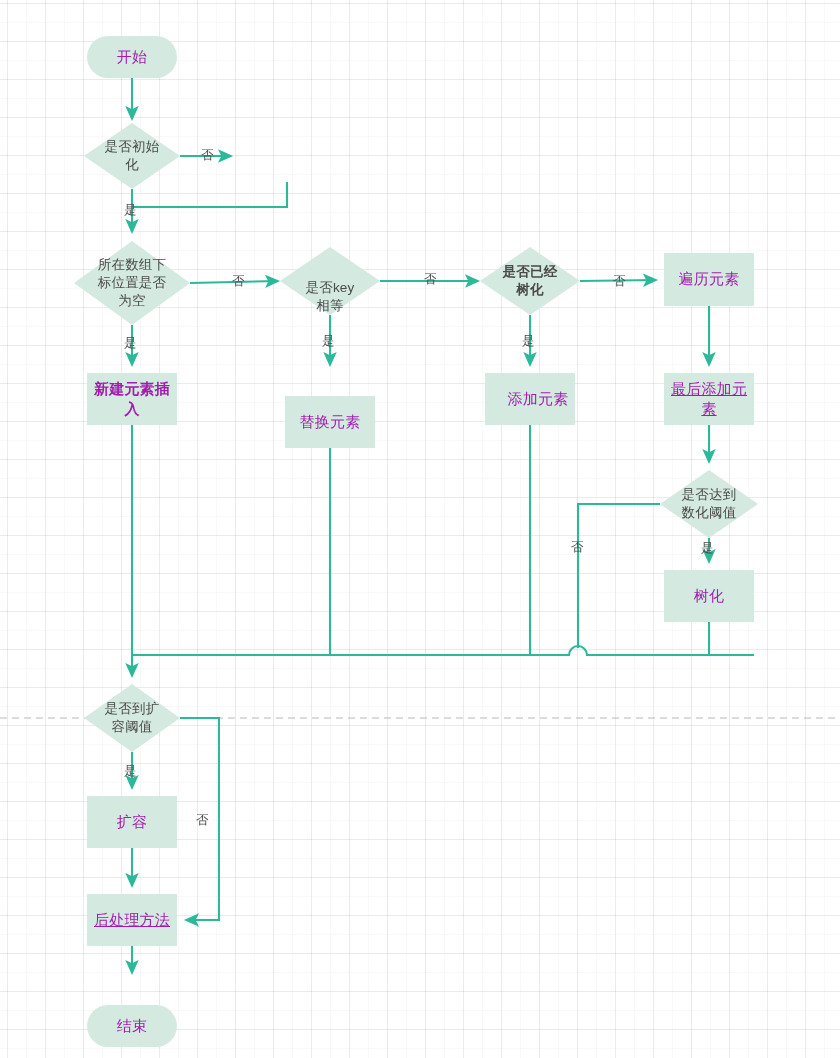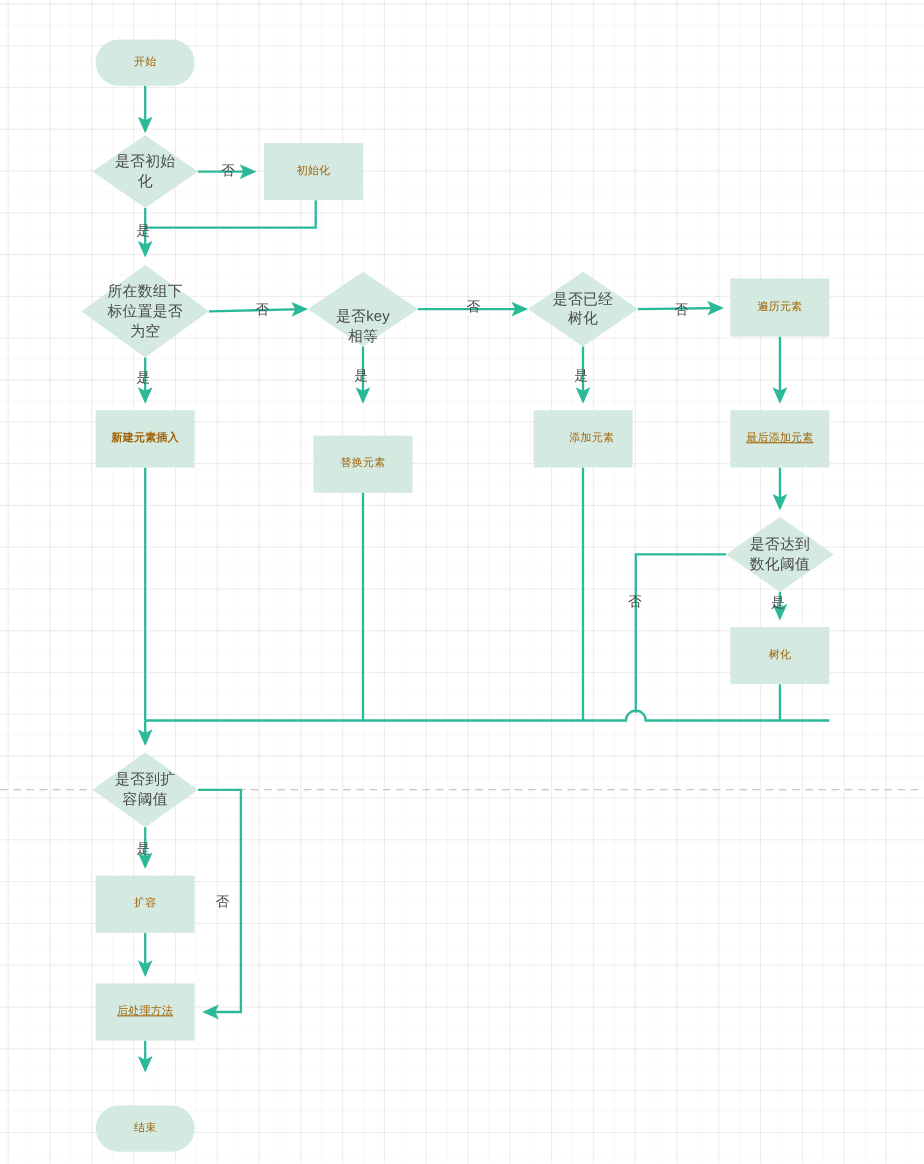--- a/index.html
+++ b/index.html
@@ -31,22 +31,22 @@
     width: 840px;
     height: 1058px;
   }
   .node {
     position: absolute;
     box-sizing: border-box;
     display: flex;
     align-items: center;
     justify-content: center;
     text-align: center;
-    color: #a16207;
-    font-size: 10px;
+    color: #a21caf;
+    font-size: 15px;
     line-height: 1.35;
     letter-spacing: 0.2px;
     white-space: pre-line;
   }
   .n-rect {
     background: #d4eae0;
   }
   .n-round {
     background: #d4eae0;
     border-radius: 26px;
@@ -147,40 +147,39 @@
   <div class="node n-round" style="left:87px; top:36px; width:90px; height:42px;">开始</div>
 
   <div class="n-diamond-wrap" style="left:84px; top:123px; width:96px; height:66px;">
     <svg class="n-diamond-shape" viewBox="0 0 96 66" preserveAspectRatio="none">
       <polygon points="48,0 96,33 48,66 0,33" fill="#d4eae0"></polygon>
     </svg>
     <span class="n-diamond-label">是否初始
 化</span>
   </div>
 
-  <div class="node n-rect" style="left:240px; top:130px; width:90px; height:52px;">初始化</div>
 
   <div class="n-diamond-wrap" style="left:74px; top:241px; width:116px; height:84px;">
     <svg class="n-diamond-shape" viewBox="0 0 116 84" preserveAspectRatio="none">
       <polygon points="58,0 116,42 58,84 0,42" fill="#d4eae0"></polygon>
     </svg>
     <span class="n-diamond-label">所在数组下
 标位置是否
 为空</span>
   </div>
 
   <div class="n-diamond-wrap" style="left:280px; top:247px; width:100px; height:68px;align-items:flex-end;">
     <svg class="n-diamond-shape" viewBox="0 0 100 68" preserveAspectRatio="none">
       <polygon points="50,0 100,34 50,68 0,34" fill="#d4eae0"></polygon>
     </svg>
     <span class="n-diamond-label">是否key
 相等</span>
   </div>
 
-  <div class="n-diamond-wrap" style="left:480px; top:247px; width:100px; height:68px;">
+  <div class="n-diamond-wrap" style="left:480px; top:247px; width:100px; height:68px;font-weight:bold;">
     <svg class="n-diamond-shape" viewBox="0 0 100 68" preserveAspectRatio="none">
       <polygon points="50,0 100,34 50,68 0,34" fill="#d4eae0"></polygon>
     </svg>
     <span class="n-diamond-label">是否已经
 树化</span>
   </div>
 
   <div class="node n-rect" style="left:664px; top:253px; width:90px; height:53px;">遍历元素</div>
 
   <div class="node n-rect" style="left:87px; top:373px; width:90px; height:52px;font-weight:bold;">新建元素插入</div>

